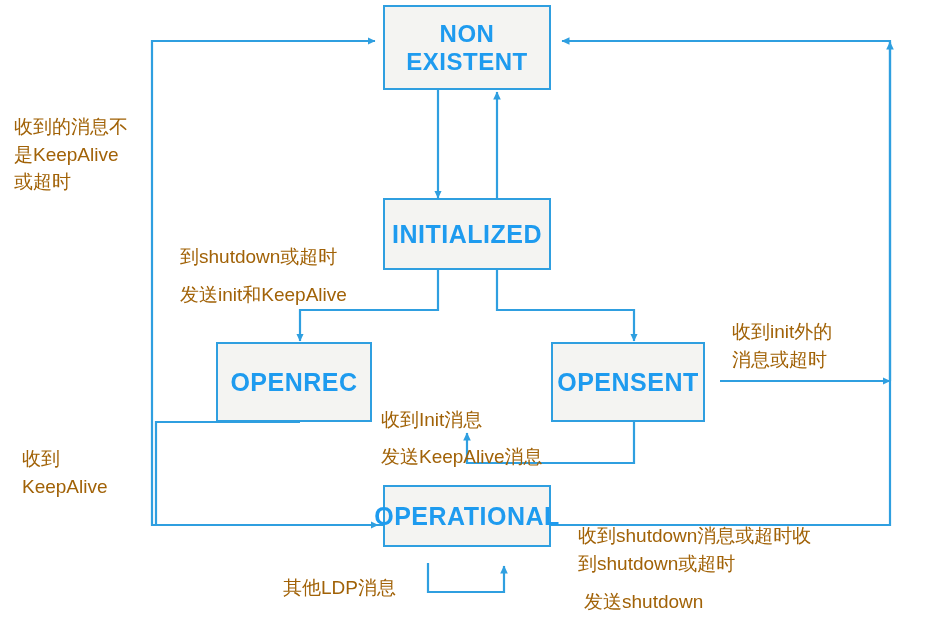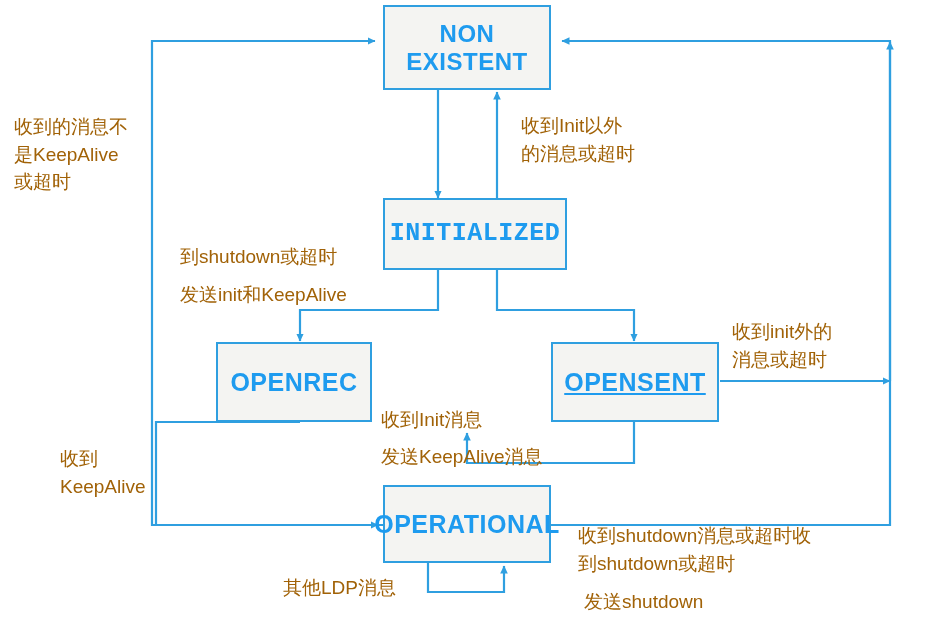--- a/index.html
+++ b/index.html
@@ -84,57 +84,55 @@
 
       <path d="M551,525 L890,525 L890,42" marker-end="url(#ah)"></path>
     </g>
   </svg>
 
   <div class="state-box two-line" style="left:383px; top:5px; width:168px; height:85px;">
     <span style="white-space:pre-line">NON
 EXISTENT</span>
   </div>
 
-  <div class="state-box" style="left:383px; top:198px; width:184px; height:72px;font-family:Liberation Mono, monospace;">
+  <div class="state-box" style="left:383px; top:198px; width:168px; height:72px;">
     <span>INITIALIZED</span>
   </div>
 
   <div class="state-box" style="left:216px; top:342px; width:156px; height:80px;">
     <span>OPENREC</span>
   </div>
 
-  <div class="state-box" style="left:551px; top:342px; width:168px; height:80px;text-decoration:underline;">
+  <div class="state-box" style="left:551px; top:342px; width:154px; height:80px;">
     <span>OPENSENT</span>
   </div>
 
-  <div class="state-box" style="left:383px; top:485px; width:168px; height:78px;">
+  <div class="state-box" style="left:383px; top:485px; width:168px; height:62px;">
     <span>OPERATIONAL</span>
   </div>
 
   <div class="edge-label" style="left:14px; top:113px;">收到的消息不
 是KeepAlive
 或超时</div>
 
 
-  <div class="edge-label" style="left:521px; top:112px;">收到Init以外
-的消息或超时</div>
 
   <div class="edge-label" style="left:180px; top:243px;">到shutdown或超时</div>
 
   <div class="edge-label" style="left:180px; top:281px;">发送init和KeepAlive</div>
 
 
   <div class="edge-label" style="left:732px; top:318px;">收到init外的
 消息或超时</div>
 
   <div class="edge-label" style="left:381px; top:406px;">收到Init消息</div>
 
   <div class="edge-label" style="left:381px; top:443px;">发送KeepAlive消息</div>
 
-  <div class="edge-label" style="left:22px; top:445px;margin-left:38px;">收到
+  <div class="edge-label" style="left:22px; top:445px;">收到
 KeepAlive</div>
 
   <div class="edge-label" style="left:578px; top:522px;">收到shutdown消息或超时收
 到shutdown或超时</div>
 
   <div class="edge-label" style="left:283px; top:574px;">其他LDP消息</div>
 
   <div class="edge-label" style="left:584px; top:588px;">发送shutdown</div>
 
 </div>

